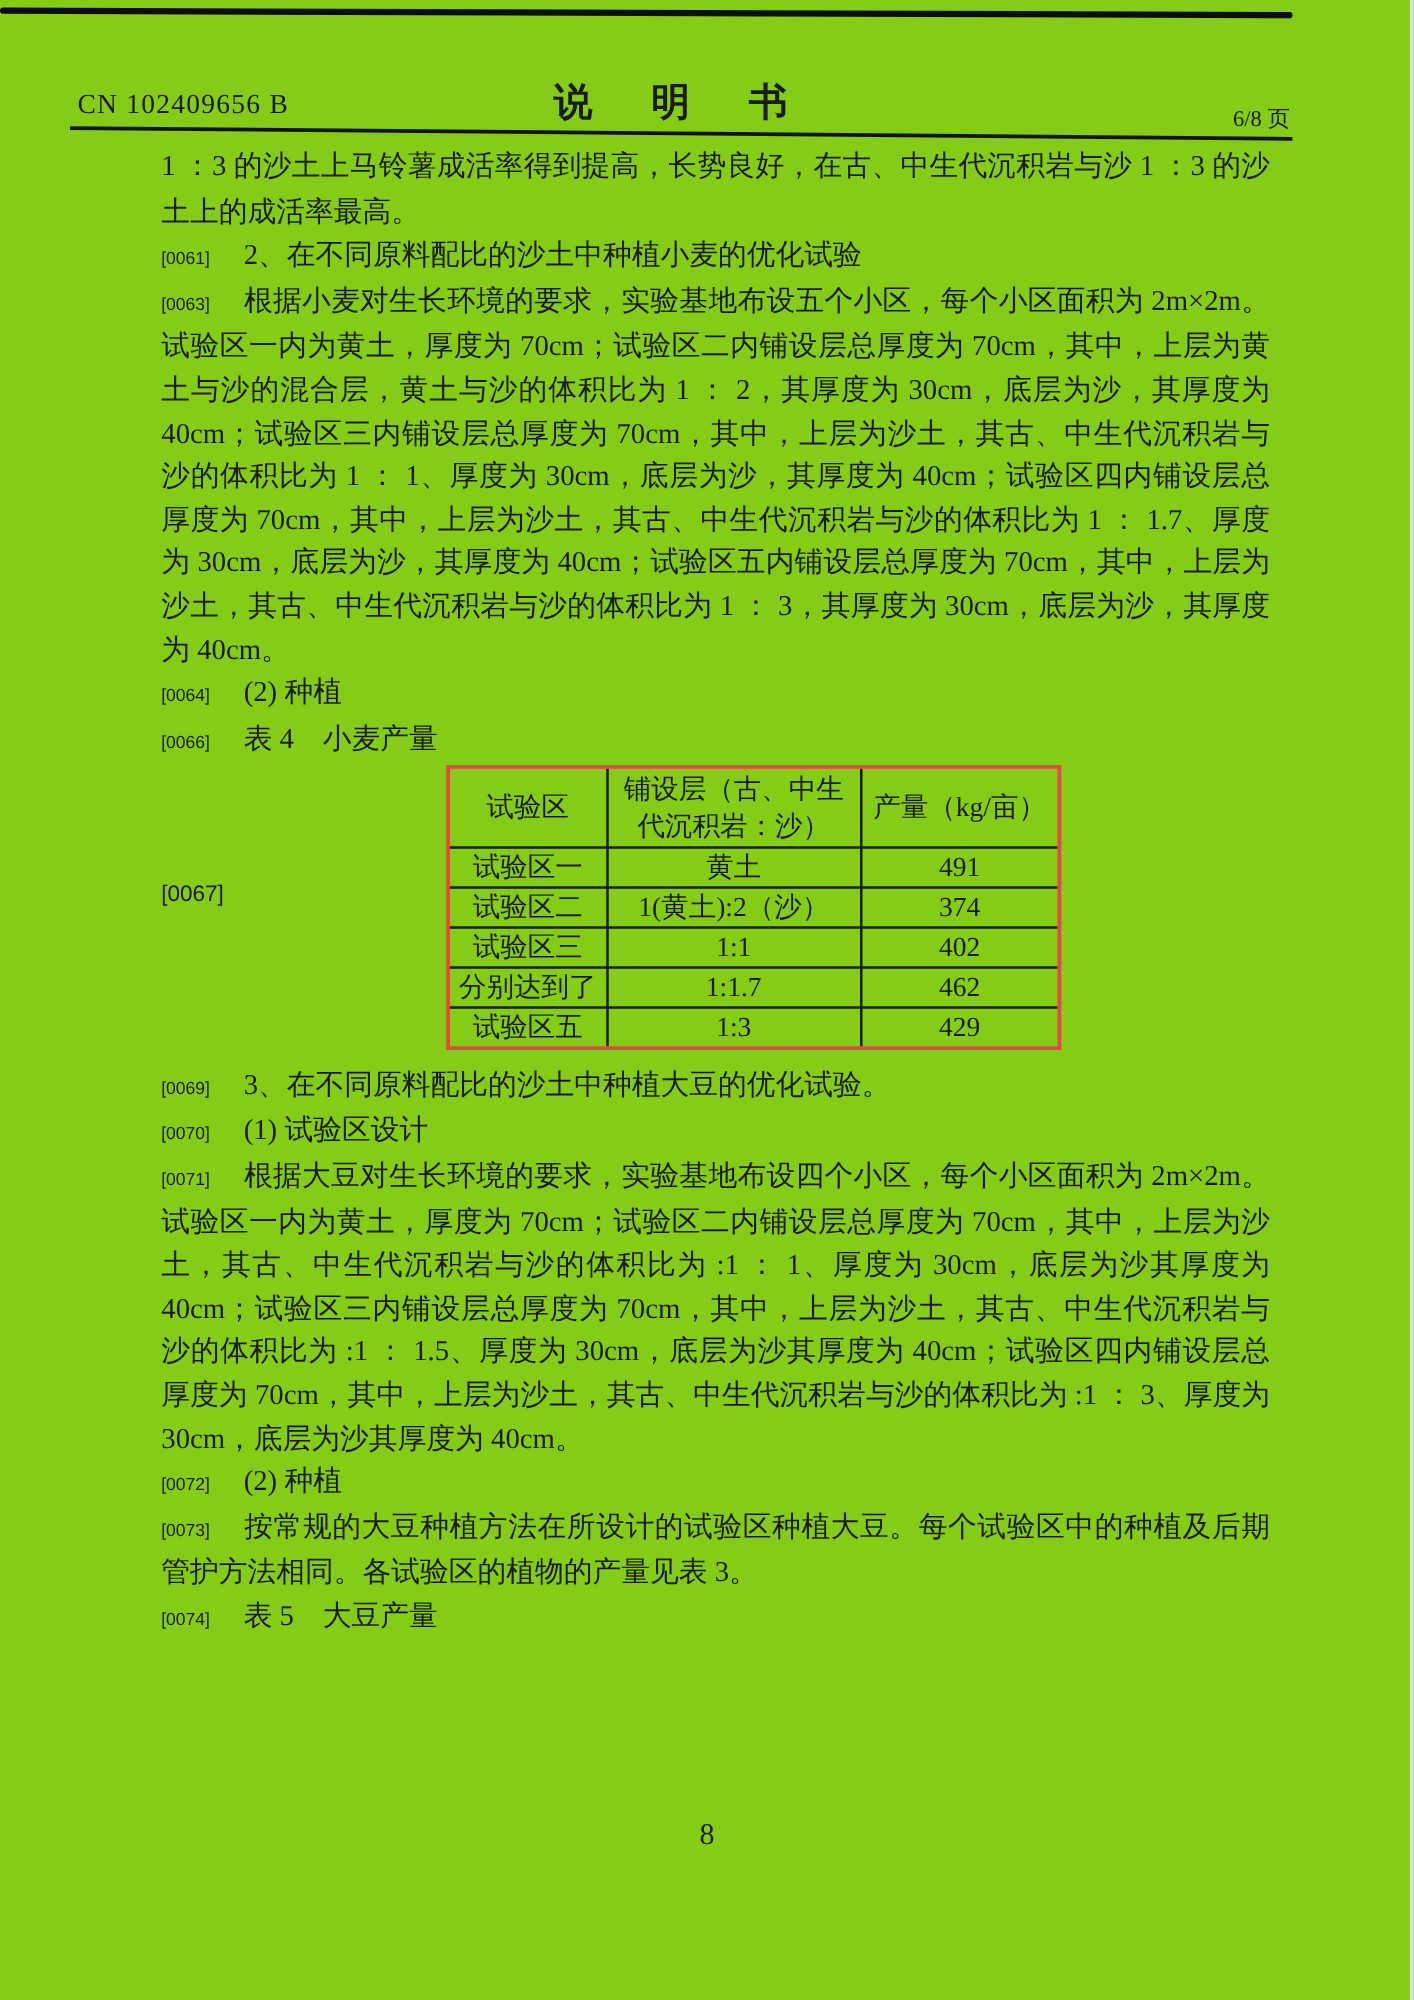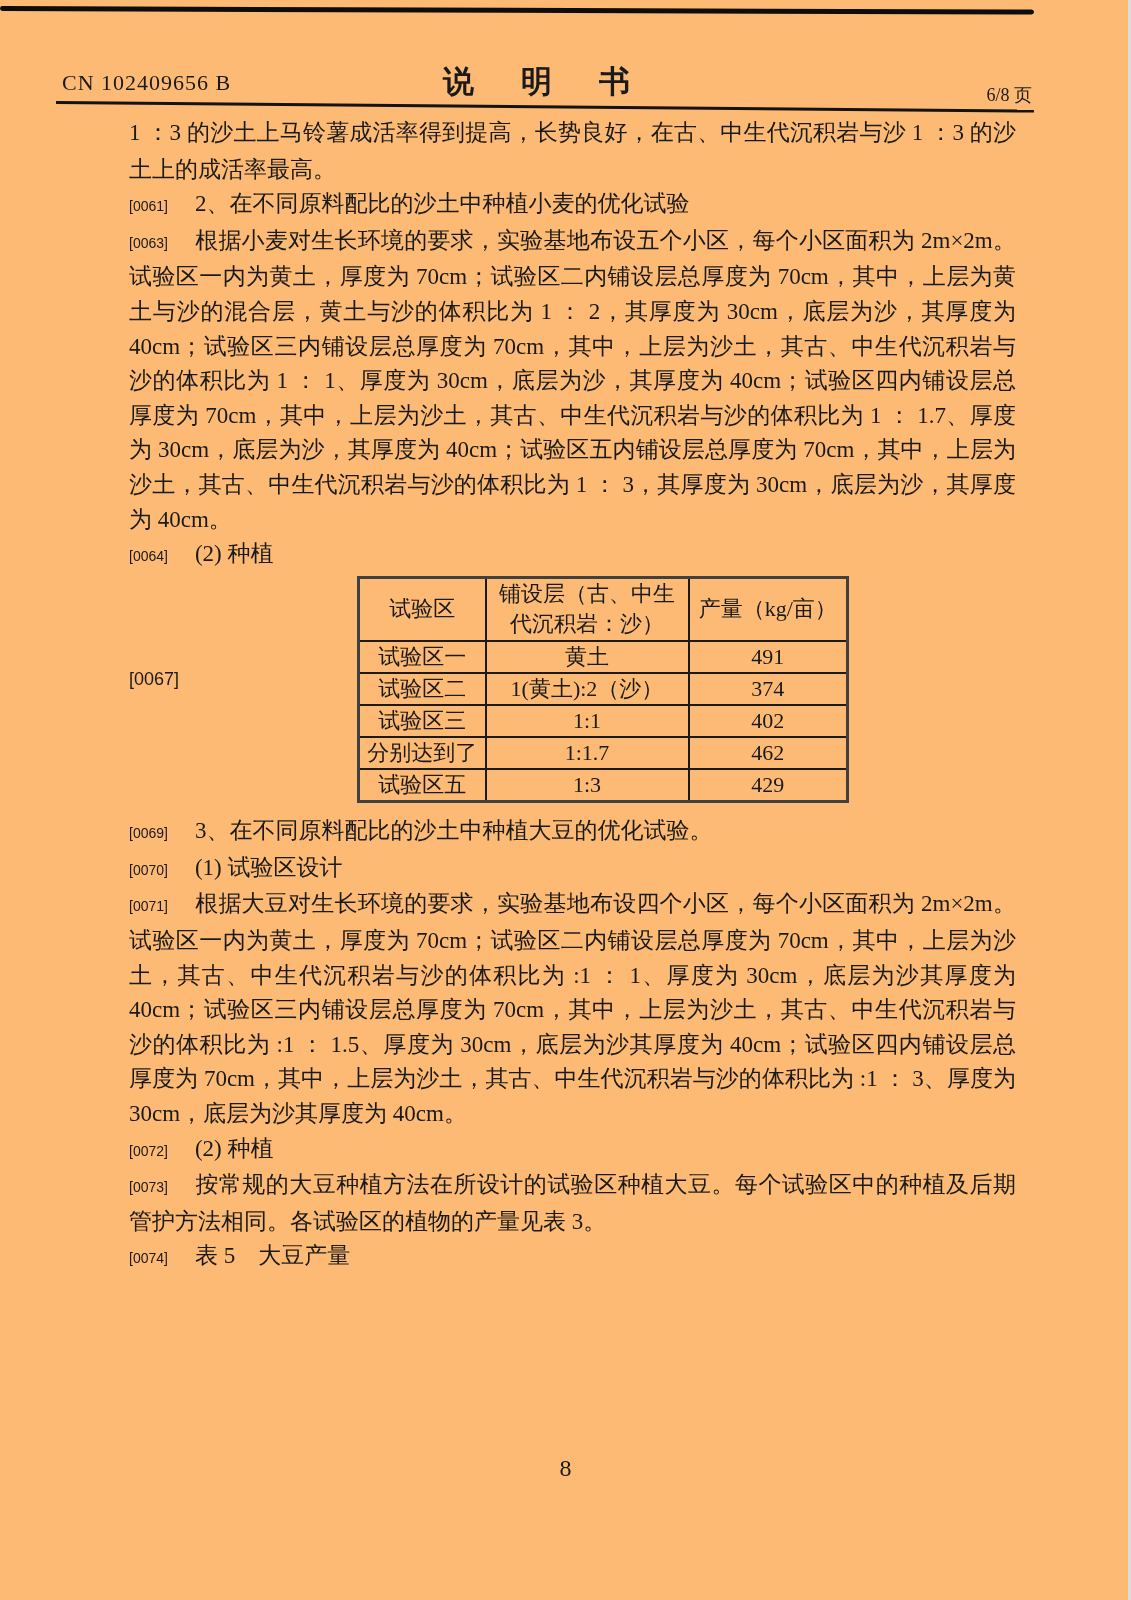--- a/index.html
+++ b/index.html
@@ -1,19 +1,19 @@
 <!DOCTYPE html>
 <html><head>
 <meta charset="utf-8">
 <style>
   * { margin:0; padding:0; box-sizing:border-box; }
   html,body { background:#e9e9e7; }
   .page {
     position:relative; width:1131px; height:1600px; margin:0 auto;
-    background:#fdba74; color:#1a1a1a; overflow:hidden;
+    background:#84cc16; color:#1a1a1a; overflow:hidden;
     font-family:"Liberation Serif","DejaVu Serif",serif;
   }
   
   .top-edge { position:absolute; left:0; top:6px; width:1034px; height:5px;
     background:#0d0d0d; transform:rotate(0.2deg); transform-origin:left center; border-radius:3px; }
   .right-edge { position:absolute; right:0; top:0; width:3px; height:1600px; background:#dddcd8; }
   
   .hdr-num { position:absolute; left:62px; top:70px; font-size:22px; letter-spacing:1px; }
   .hdr-title { position:absolute; left:0; top:61px; width:1131px; text-align:center;
     font-size:31px; font-weight:700; letter-spacing:8px; transform:translateX(-25px); }
@@ -25,21 +25,21 @@
     font-size:23px; line-height:34.6px; text-align:justify; }
   .para { text-align:justify; }
   .plabel { font-family:"Liberation Sans","DejaVu Sans",sans-serif; font-size:14px; }
   .pgap { display:inline-block; width:27px; }
   .plabel:empty + .pgap { display:none; }
   
   .table-wrap { position:relative; margin:2px 0 11px 228px; width:489px; }
   .t-anchor { position:absolute; left:-228px; top:86px;
     font-family:"Liberation Sans","DejaVu Sans",sans-serif; font-size:18px; }
   table.dtable { border-collapse:collapse; table-layout:fixed; width:489px;
-    font-size:22px; border:3px solid #404040; }
+    font-size:22px; border:3px solid #ef4444; }
   .dtable th, .dtable td { border:2px solid #1a1a1a; text-align:center;
     vertical-align:middle; font-weight:400; padding:0 4px; }
   .dtable th { height:64px; line-height:30px; }
   .dtable td { height:32px; line-height:30px;font-family:Liberation Serif, serif; }
   
   .footer { position:absolute; left:0; top:1455px; width:1131px; text-align:center; font-size:24px; }
 </style>
 </head>
 <body>
 
@@ -59,20 +59,21 @@
         <div class="para"><span class="plabel"></span><span class="ptext">1 ：3 的沙土上马铃薯成活率得到提高，长势良好，在古、中生代沉积岩与沙 1 ：3 的沙土上的成活率最高。</span></div>
 
         <div class="para"><span class="plabel">[0061]</span><span class="pgap"></span><span class="ptext">2、在不同原料配比的沙土中种植小麦的优化试验</span></div>
 
 
         <div class="para"><span class="plabel">[0063]</span><span class="pgap"></span><span class="ptext">根据小麦对生长环境的要求，实验基地布设五个小区，每个小区面积为 2m×2m。试验区一内为黄土，厚度为 70cm；试验区二内铺设层总厚度为 70cm，其中，上层为黄土与沙的混合层，黄土与沙的体积比为 1 ： 2，其厚度为 30cm，底层为沙，其厚度为 40cm；试验区三内铺设层总厚度为 70cm，其中，上层为沙土，其古、中生代沉积岩与沙的体积比为 1 ： 1、厚度为 30cm，底层为沙，其厚度为 40cm；试验区四内铺设层总厚度为 70cm，其中，上层为沙土，其古、中生代沉积岩与沙的体积比为 1 ： 1.7、厚度为 30cm，底层为沙，其厚度为 40cm；试验区五内铺设层总厚度为 70cm，其中，上层为沙土，其古、中生代沉积岩与沙的体积比为 1 ： 3，其厚度为 30cm，底层为沙，其厚度为 40cm。</span></div>
 
         <div class="para"><span class="plabel">[0064]</span><span class="pgap"></span><span class="ptext">(2) 种植</span></div>
 
 
+        <div class="para"><span class="plabel">[0066]</span><span class="pgap"></span><span class="ptext">表 4　小麦产量</span></div>
       </div>
 
     <div class="table-wrap">
       <div class="t-anchor">[0067]</div>
       <table class="dtable">
         <colgroup>
             <col style="width:127px">
             <col style="width:203px">
             <col style="width:159px">
           </colgroup>

